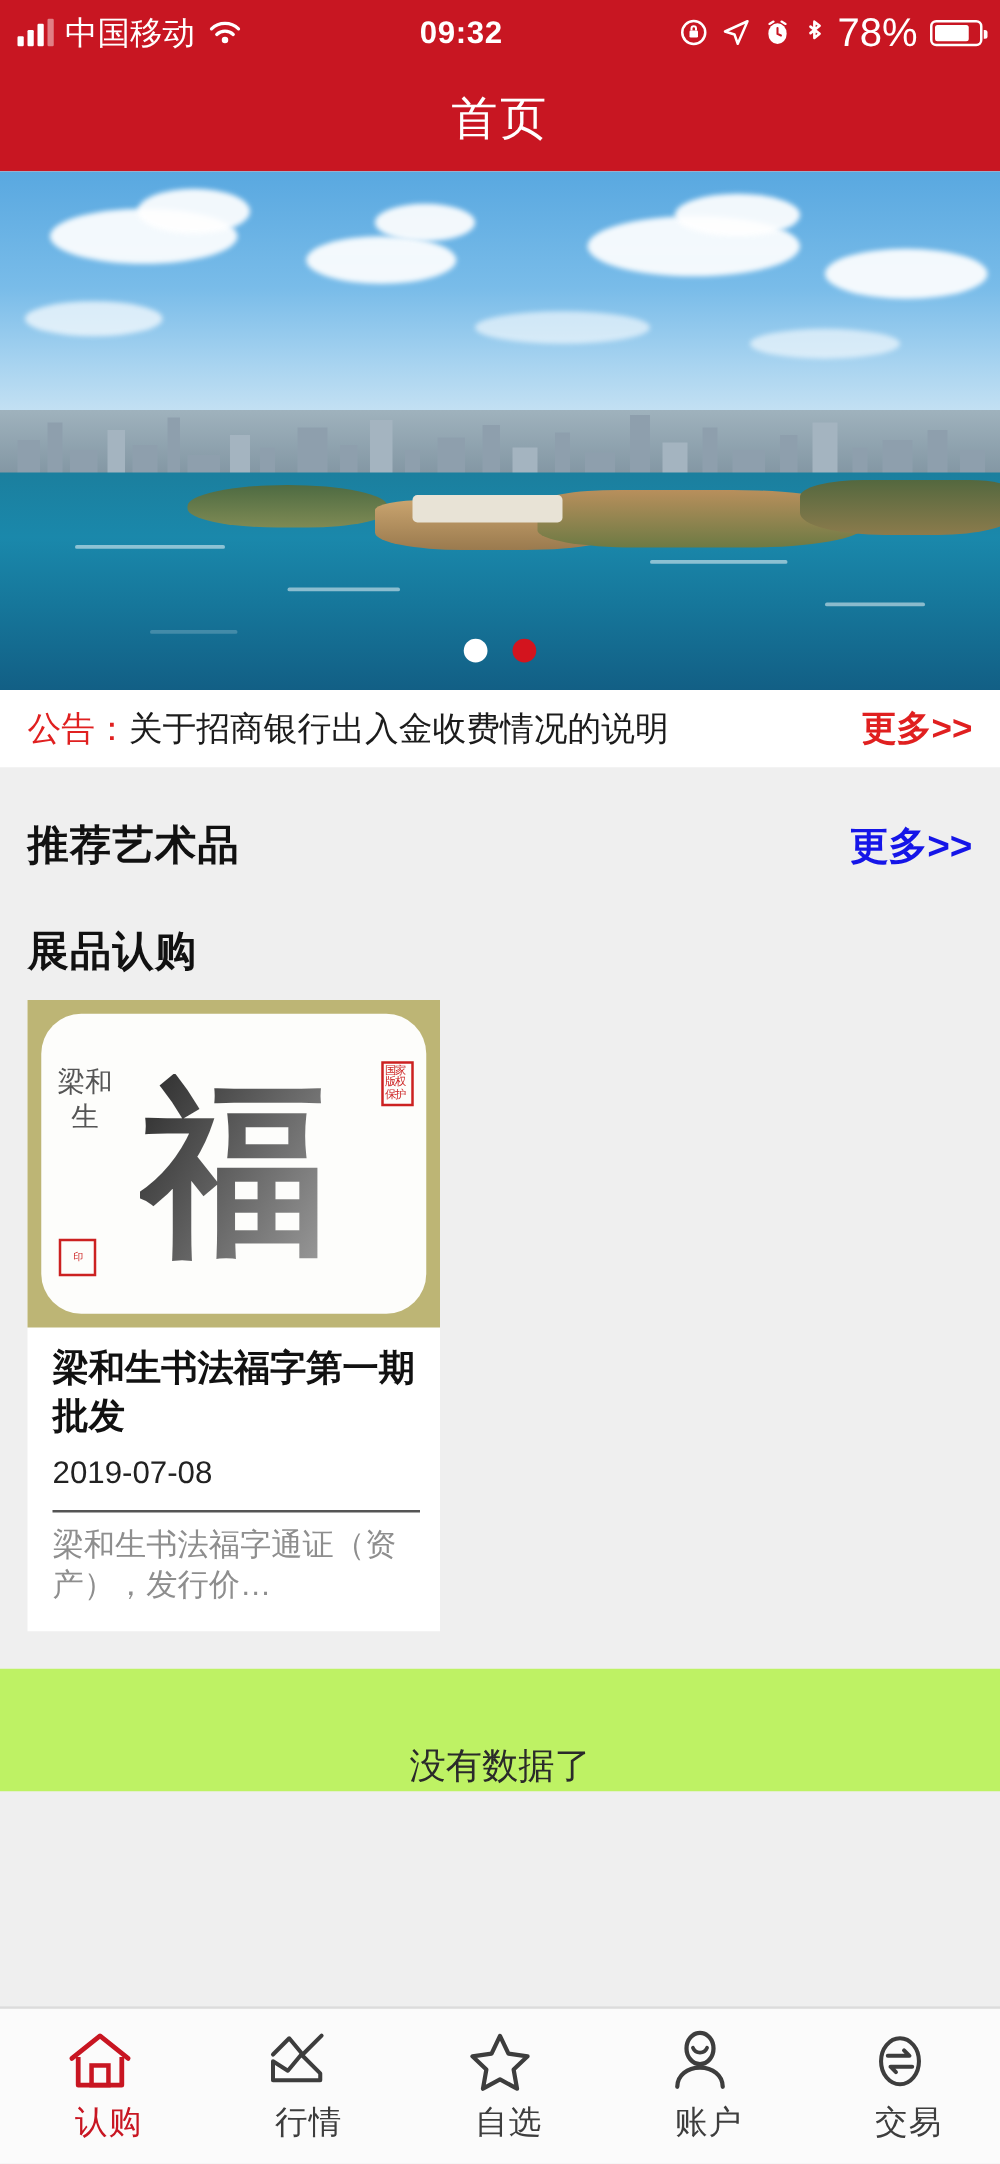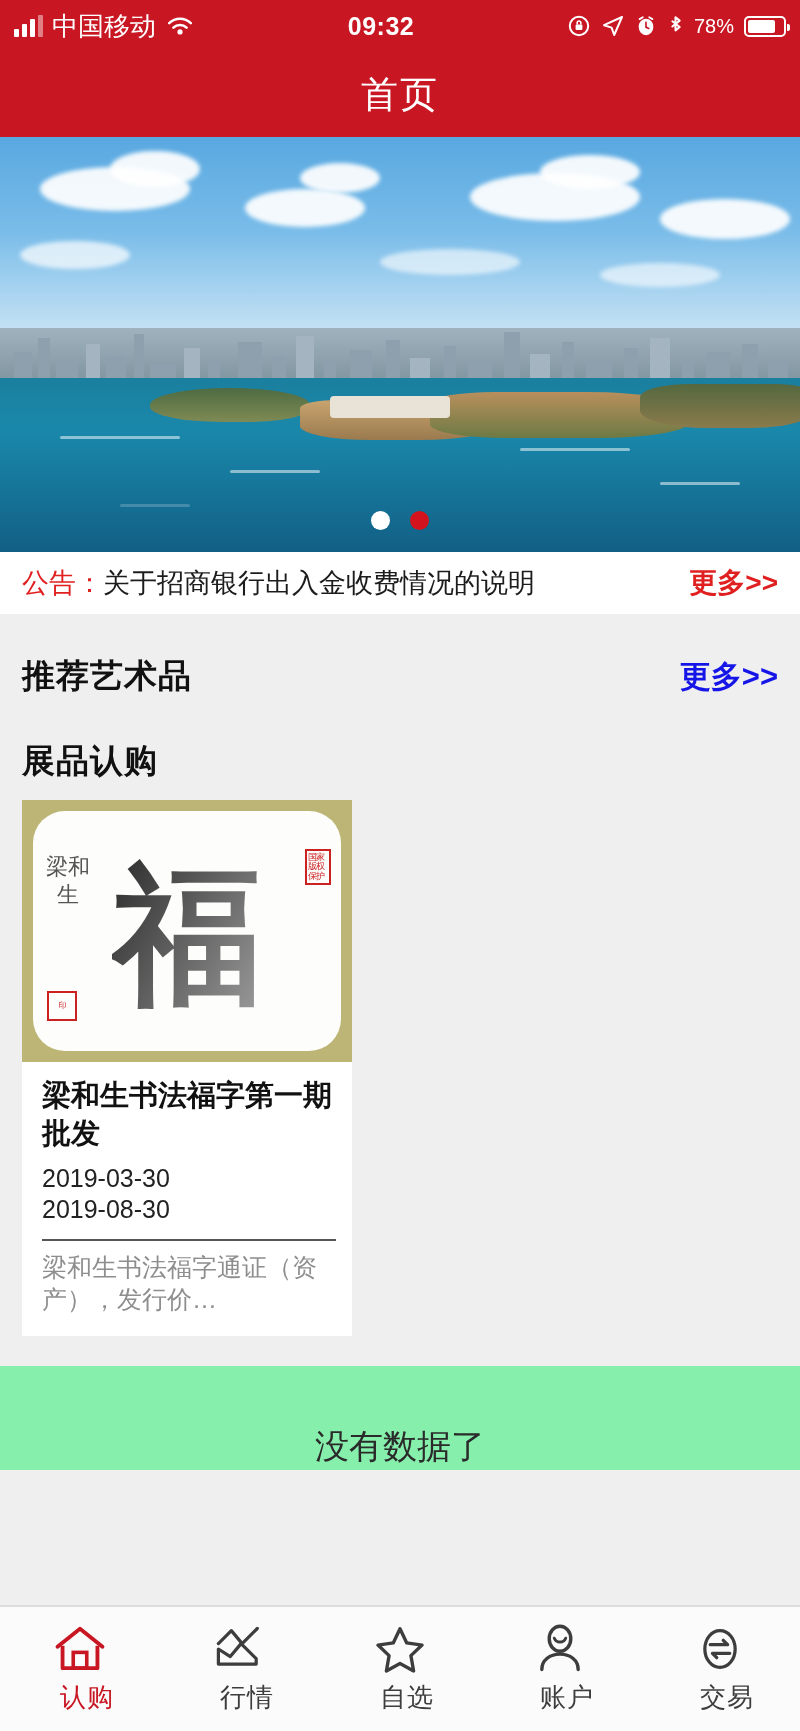--- a/index.html
+++ b/index.html
@@ -20,21 +20,21 @@
   .sb-left{ display:flex; align-items:center; gap:9px; flex:0 0 auto; }
   .sb-center{ flex:1 1 auto; display:flex; justify-content:center; letter-spacing:.5px;}
   .sb-right{ display:flex; align-items:center; gap:10px; flex:0 0 auto;}
   .signal{ display:flex; align-items:flex-end; gap:3px; height:22px;}
   .signal i{ display:block; width:5px; background:#fff; border-radius:1px;}
   .signal i:nth-child(1){height:8px}
   .signal i:nth-child(2){height:13px}
   .signal i:nth-child(3){height:18px}
   .signal i:nth-child(4){height:22px; background:rgba(255,255,255,.45)}
   .carrier{font-size:26px; font-weight:500;}
-  .battery-pct{font-size:20px; font-weight:500;}
+  .battery-pct{font-size:32px; font-weight:500;}
   .battery{
     width:42px;height:21px;border:2.5px solid #fff;border-radius:5px;
     position:relative; padding:2px;
   }
   .battery::after{
     content:""; position:absolute; right:-6px; top:6px;
     width:3px;height:7px;background:#fff;border-radius:0 2px 2px 0;
   }
   .battery span{ display:block; height:100%; width:78%; background:#fff; border-radius:2px;}
 
@@ -130,22 +130,22 @@
     font-size:29px; font-weight:700; color:#111; line-height:1.32;
   }
   .card-date{ font-size:25px; color:#222; line-height:1.24; margin-top:10px; }
   .card-div{ height:2px; background:#555; margin:14px 0 10px 0; }
   .card-desc{
     font-size:25px; color:#8e8e8e; line-height:1.3; text-indent:0;
   }
 
   
   .nodata{
-    text-align:center; font-size:34px; color:#2a2a2a;
-    padding:58px 0 0 0; background:#86efac;
+    text-align:center; font-size:29px; color:#2a2a2a;
+    padding:58px 0 0 0; background:#bef264;
   }
 
   
   .tabbar{
     position:absolute; left:0; bottom:0; width:800px; height:126px;
     background:#fbfbfb; border-top:2px solid #dcdcdc;
     display:flex; align-items:center;
   }
   .tab{
     flex:1; display:flex; flex-direction:column; align-items:center; gap:6px;
@@ -289,22 +289,21 @@
     <div class="card-img">
       <div class="canvas">
         <span class="sidetext">梁和生</span>
         <span class="callig">福</span>
         <span class="seal seal-tr">国家版权保护</span>
         <span class="seal seal-bl">印</span>
       </div>
     </div>
     <div class="card-body">
       <div class="card-title">梁和生书法福字第一期批发</div>
-      <div class="card-date">2019-03-30</div>
-      <div class="card-date" style="margin-top:0">2019-08-30</div>
+      <div class="card-date">2019-07-08</div>
       <div class="card-div"></div>
       <div class="card-desc">梁和生书法福字通证（资产），发行价…</div>
     </div>
   </div>
 </div>
 
 <div class="nodata">没有数据了</div>
 
 <div class="tabbar">
 

